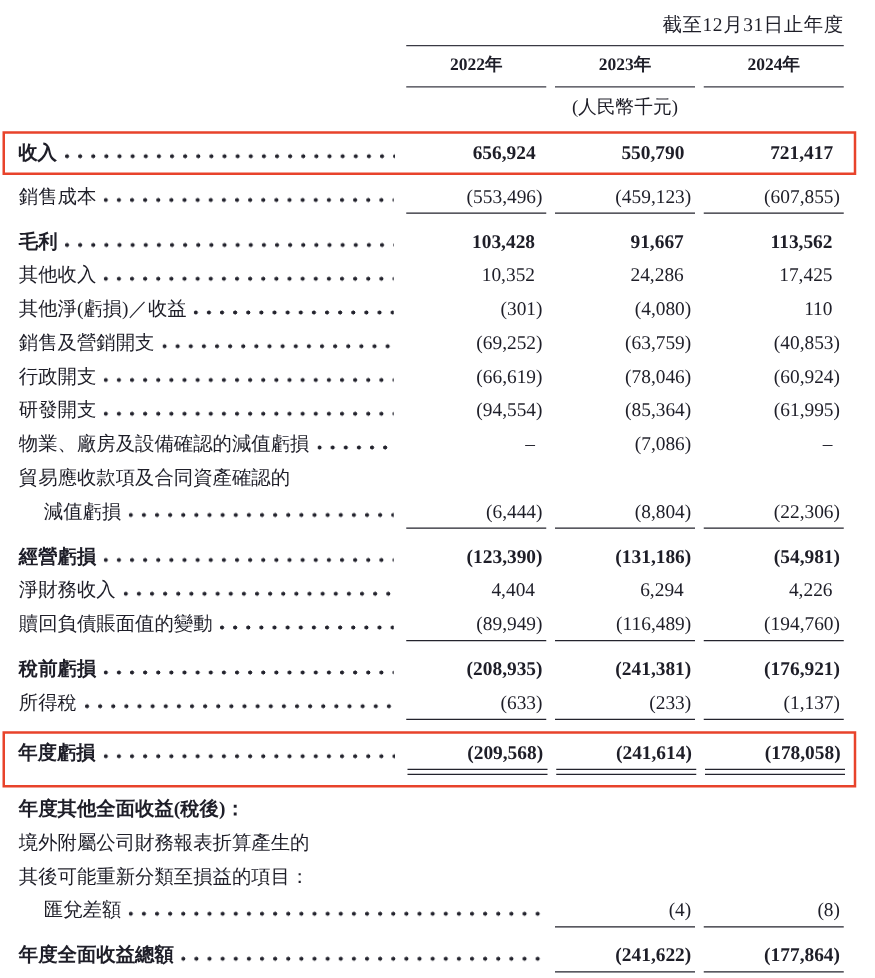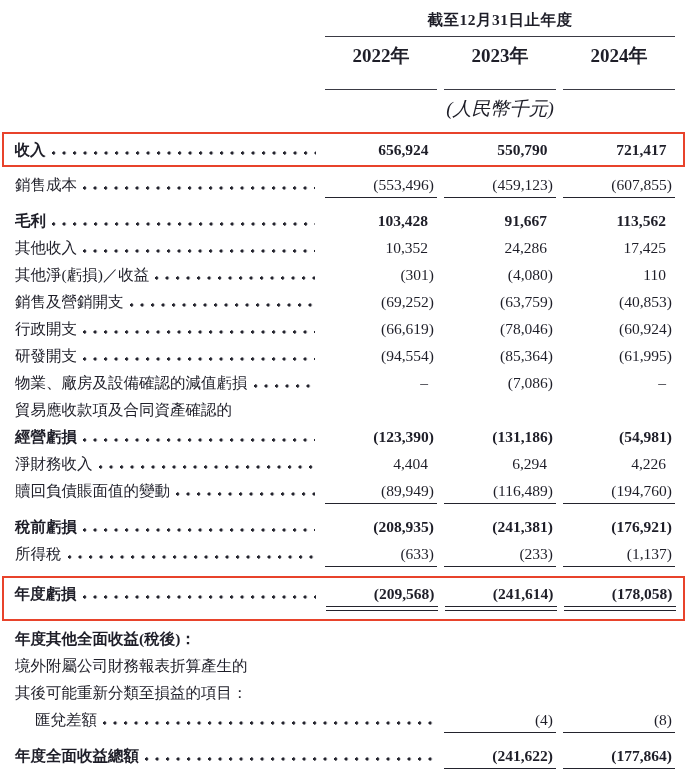--- a/index.html
+++ b/index.html
@@ -13,33 +13,33 @@
     width: 700px; height: 782px;
     padding: 10px 25px 0 15px;
     overflow: hidden;
     background: #ffffff;
   }
   
   .hdr { display: flex; }
   .hdr-left { flex: 1; }
   .hdr-right { width: 350px; }
   .period-title {
-    text-align: center; font-weight: bold; font-size: 15.5px;
+    text-align: right; font-weight: normal; font-size: 15.5px;
     padding-bottom: 5px; letter-spacing: 0.5px;
   }
   .period-rule { border-bottom: 1.5px solid #3a3a44; }
   .years { display: flex; padding-top: 6px; }
   .year {
     width: 112px; margin-left: 7px; box-sizing: border-box;
-    text-align: center; font-weight: bold; font-size: 19px;
-    padding-bottom: 20px; border-bottom: 1.5px solid #3a3a44; font-family: Liberation Serif, serif;
+    text-align: center; font-weight: bold; font-size: 14px;
+    padding-bottom: 8px; border-bottom: 1.5px solid #3a3a44; font-family: Liberation Serif, serif;
   }
   .year:first-child { margin-left: 0; }
   .unit {
-    text-align: center; font-style: italic; font-size: 19px;
+    text-align: center; font-size: 15px;
     padding: 6px 0 8px;
   }
   
   .row {
     display: flex; align-items: baseline;
     font-size: 15.5px; line-height: 19px;
     padding: 4px 0;
   }
   .row.bold { font-weight: bold; }
   .row.indent .txt { padding-left: 20px; }
@@ -179,20 +179,29 @@
   </div>
       <div class="row">
     <div class="lbl">
       <span class="txt">貿易應收款項及合同資產確認的</span>
 
     </div>
     <div class="val"></div>
     <div class="val"></div>
     <div class="val"></div>
   </div>
+      <div class="row indent has-underline">
+    <div class="lbl">
+      <span class="txt">減值虧損</span>
+      <span class="dots"></span>
+    </div>
+    <div class="val paren u-single">(6,444)</div>
+    <div class="val paren u-single">(8,804)</div>
+    <div class="val paren u-single">(22,306)</div>
+  </div>
       <div class="row bold">
     <div class="lbl">
       <span class="txt">經營虧損</span>
       <span class="dots"></span>
     </div>
     <div class="val paren">(123,390)</div>
     <div class="val paren">(131,186)</div>
     <div class="val paren">(54,981)</div>
   </div>
       <div class="row">

